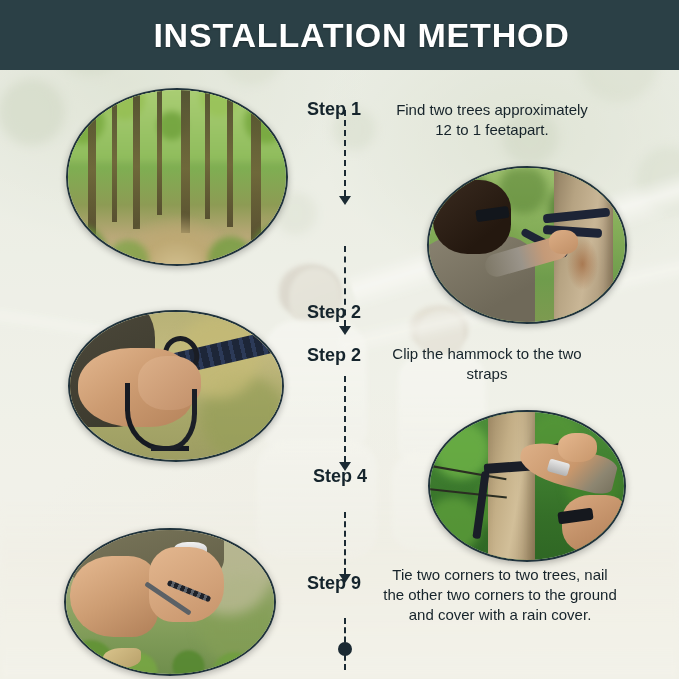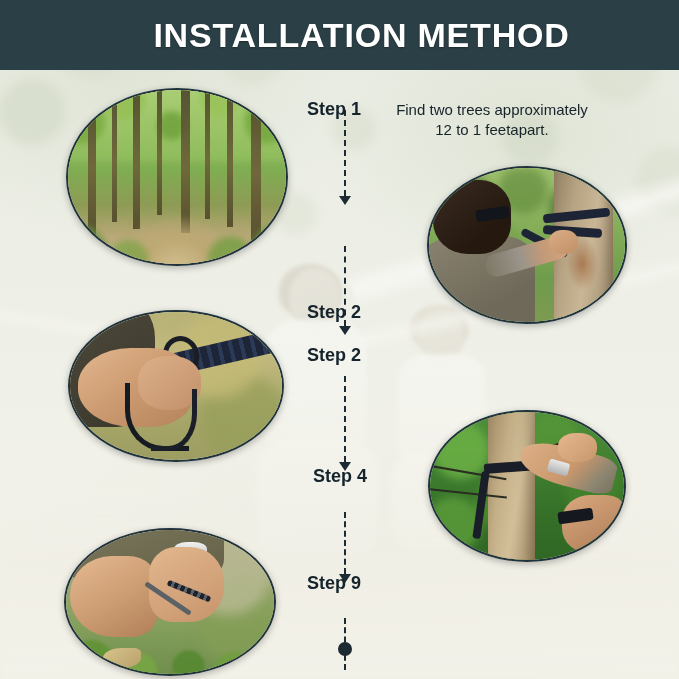--- a/index.html
+++ b/index.html
@@ -498,20 +498,21 @@
       <div class="darkcloth"></div>
       <div class="webbing"></div>
       <div class="carabiner"></div>
       <div class="hand"></div>
       <div class="hand2"></div>
       <div class="cord"></div>
       <div class="cord2"></div>
     </div>
   </div>
   <div class="step-label" style="left:307px; top:345px;">Step 2</div>
+  <div class="caption" style="left:386px; top:344px; width:202px;">Clip the hammock to the two straps</div>
 
   <div class="photo" style="left:428px; top:410px; width:198px; height:152px;">
     <div class="scene sc-guy">
       <div class="leaves"></div>
       <div class="trunk"></div>
       <div class="line"></div>
       <div class="line l2"></div>
       <div class="line l3"></div>
       <div class="band"></div>
       <div class="tail"></div>
@@ -531,14 +532,15 @@
       <div class="handL"></div>
       <div class="watch"></div>
       <div class="handR"></div>
       <div class="stake"></div>
       <div class="chain"></div>
       <div class="grass"></div>
       <div class="leaf"></div>
     </div>
   </div>
   <div class="step-label" style="left:307px; top:573px;">Step 9</div>
+  <div class="caption" style="left:382px; top:565px; width:236px;">Tie two corners to two trees, nail the other two corners to the ground and cover with a rain cover.</div>
 
 </div>
 
 </body></html>

